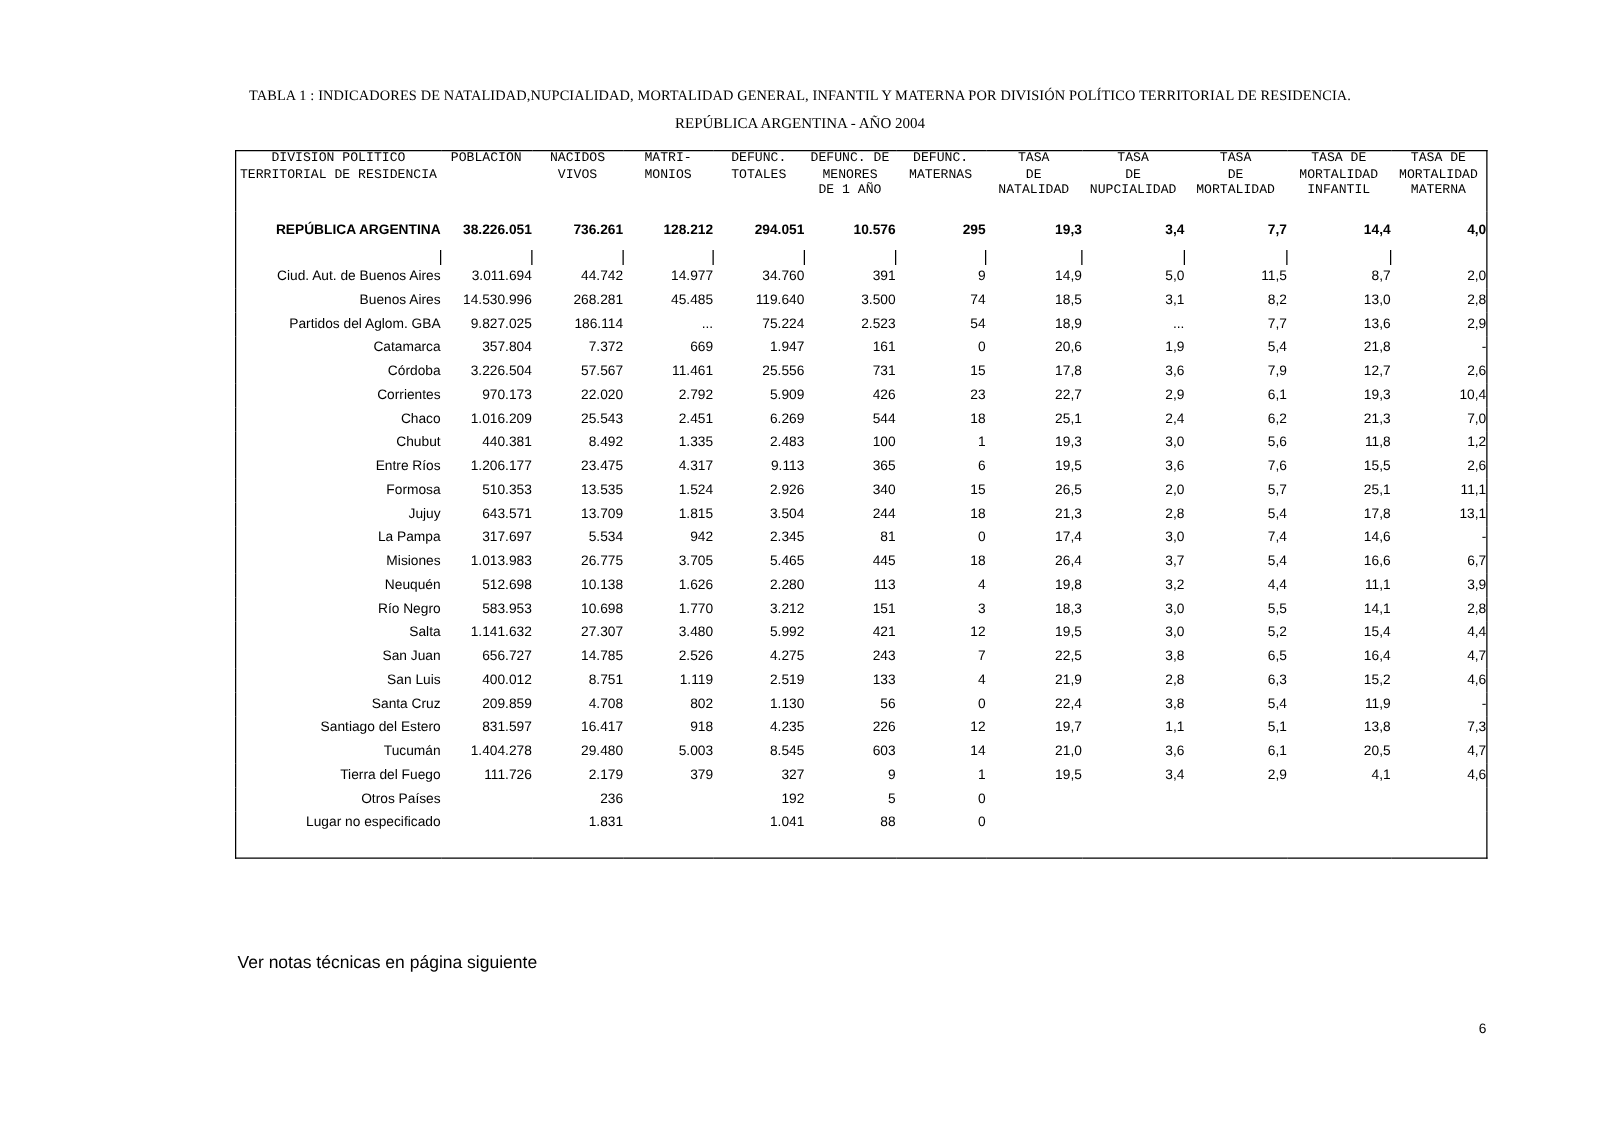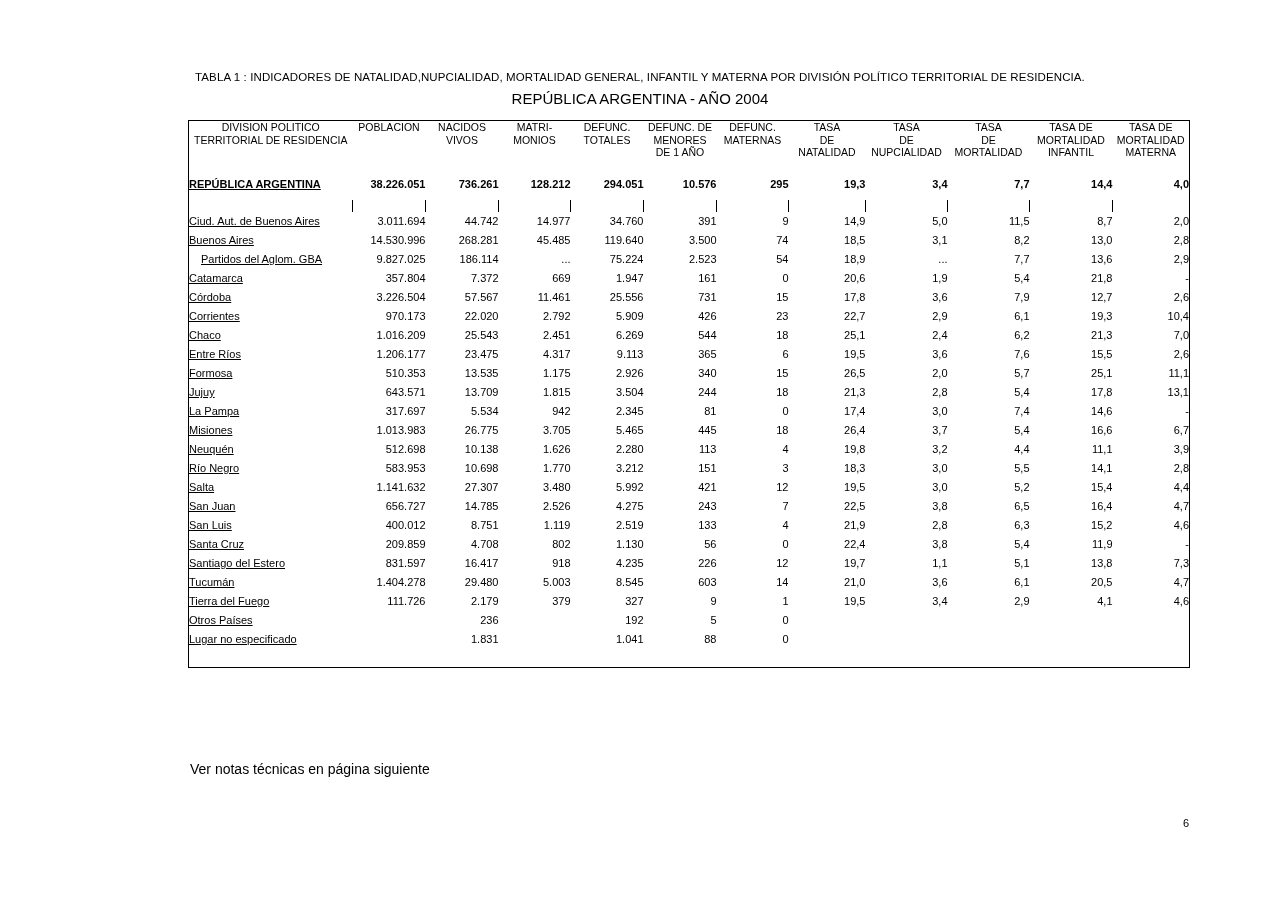--- a/index.html
+++ b/index.html
@@ -20,28 +20,29 @@
     left: 0; top: 0;
     width: 1280px;
     height: 905px;
   }
   .title-block {
     position: absolute;
     left: 0;
     top: 70px;
     width: 1280px;
     text-align: center;
+    font-family: Liberation Serif, serif;
   }
   .title-line1 {
     font-size: 11.5px;
     line-height: 15px;
     letter-spacing: 0.1px;
   }
   .title-line2 {
-    font-size: 15px;
+    font-size: 12px;
     line-height: 15px;
     margin-top: 6px;
   }
   table.data {
     position: absolute;
     left: 188px;
     top: 120px;
     border-collapse: collapse;
     font-size: 11px;
     table-layout: fixed;
@@ -58,34 +59,35 @@
   thead th {
     border-right: 1px solid #000;
     border-bottom: 1px solid #000;
     font-weight: normal;
     font-size: 10.5px;
     line-height: 12.5px;
     text-align: center;
     vertical-align: middle;
     padding: 5px 3px 5px 3px;
     height: 48px;
+    font-family: Liberation Mono, monospace;
   }
   thead th:last-child { border-right: 0; }
 
   tbody td {
     border-right: 1px solid #000;
     padding: 1px 6px 1px 6px;
     height: 19px;
     line-height: 19px;
     white-space: nowrap;
   }
   tbody td:last-child { border-right: 0; }
 
   tbody td.num { text-align: right; }
-  tbody td.name { text-align: left; text-decoration: underline; }
+  tbody td.name { text-align: right; }
 
   tr.total td {
     font-weight: bold;
     padding-top: 6px;
     padding-bottom: 3px;
     height: 22px;
   }
   tr.spacer td {
     height: 12px;
     line-height: 12px;
@@ -329,38 +331,52 @@
           <td class="num">6.269</td>
           <td class="num">544</td>
           <td class="num">18</td>
           <td class="num">25,1</td>
           <td class="num">2,4</td>
           <td class="num">6,2</td>
           <td class="num">21,3</td>
           <td class="num">7,0</td>
         </tr>
         <tr>
+          <td class="name">Chubut</td>
+          <td class="num">440.381</td>
+          <td class="num">8.492</td>
+          <td class="num">1.335</td>
+          <td class="num">2.483</td>
+          <td class="num">100</td>
+          <td class="num">1</td>
+          <td class="num">19,3</td>
+          <td class="num">3,0</td>
+          <td class="num">5,6</td>
+          <td class="num">11,8</td>
+          <td class="num">1,2</td>
+        </tr>
+        <tr>
           <td class="name">Entre Ríos</td>
           <td class="num">1.206.177</td>
           <td class="num">23.475</td>
           <td class="num">4.317</td>
           <td class="num">9.113</td>
           <td class="num">365</td>
           <td class="num">6</td>
           <td class="num">19,5</td>
           <td class="num">3,6</td>
           <td class="num">7,6</td>
           <td class="num">15,5</td>
           <td class="num">2,6</td>
         </tr>
         <tr>
           <td class="name">Formosa</td>
           <td class="num">510.353</td>
           <td class="num">13.535</td>
-          <td class="num">1.175</td>
+          <td class="num">1.524</td>
           <td class="num">2.926</td>
           <td class="num">340</td>
           <td class="num">15</td>
           <td class="num">26,5</td>
           <td class="num">2,0</td>
           <td class="num">5,7</td>
           <td class="num">25,1</td>
           <td class="num">11,1</td>
         </tr>
         <tr>

